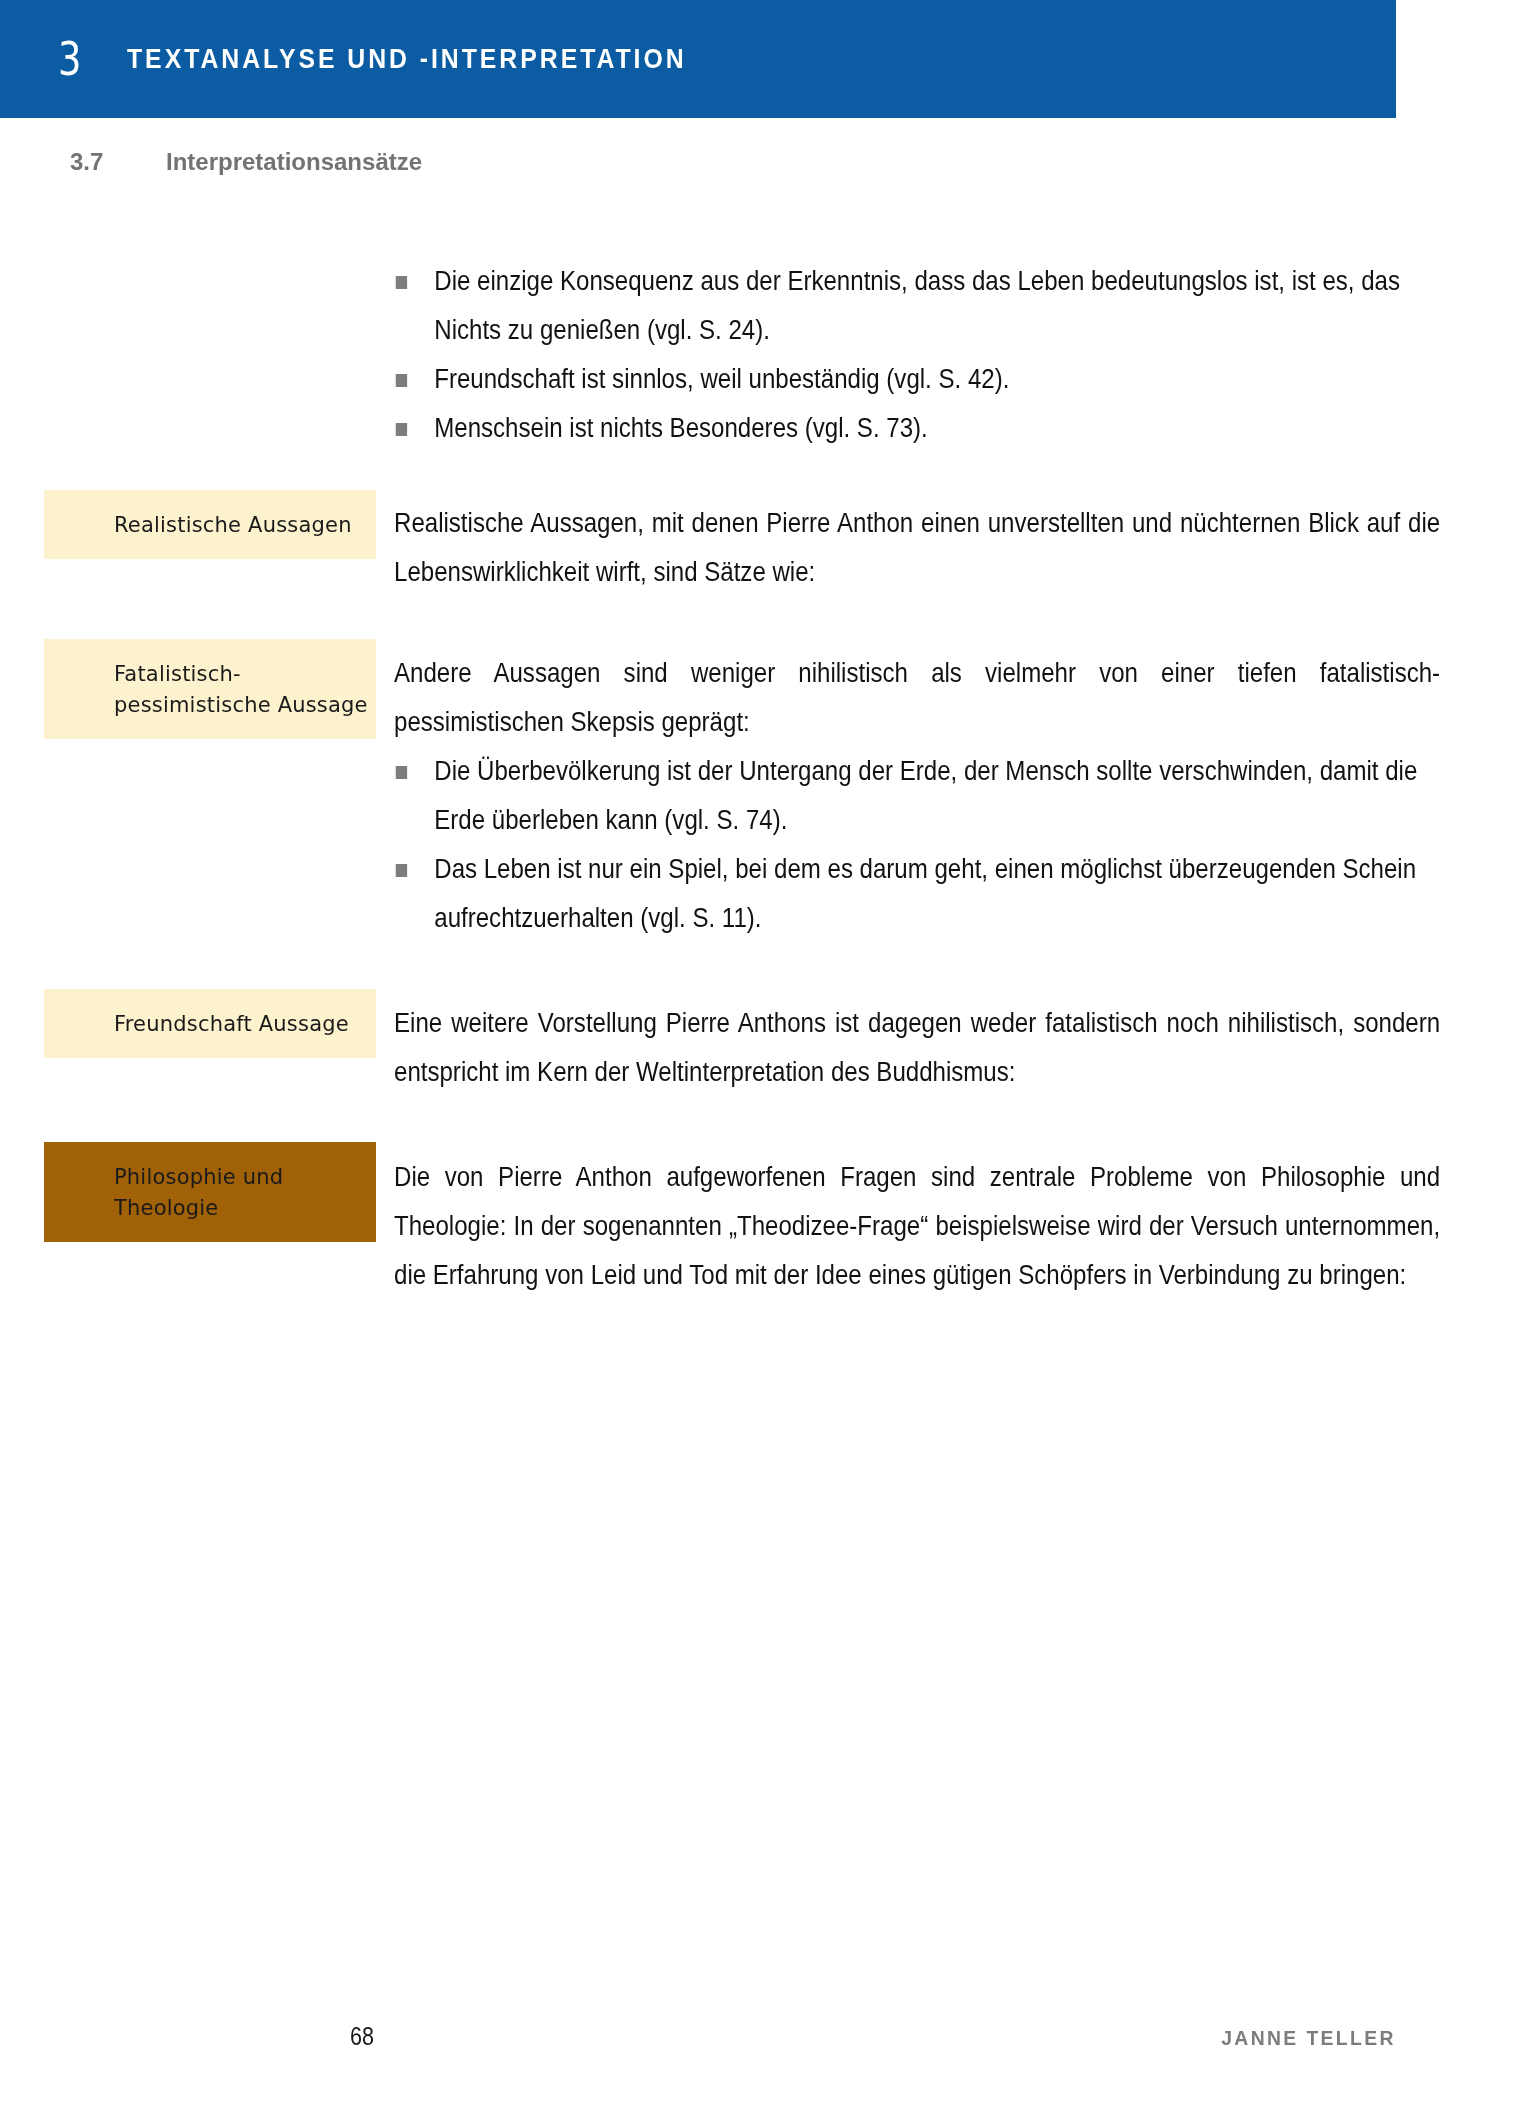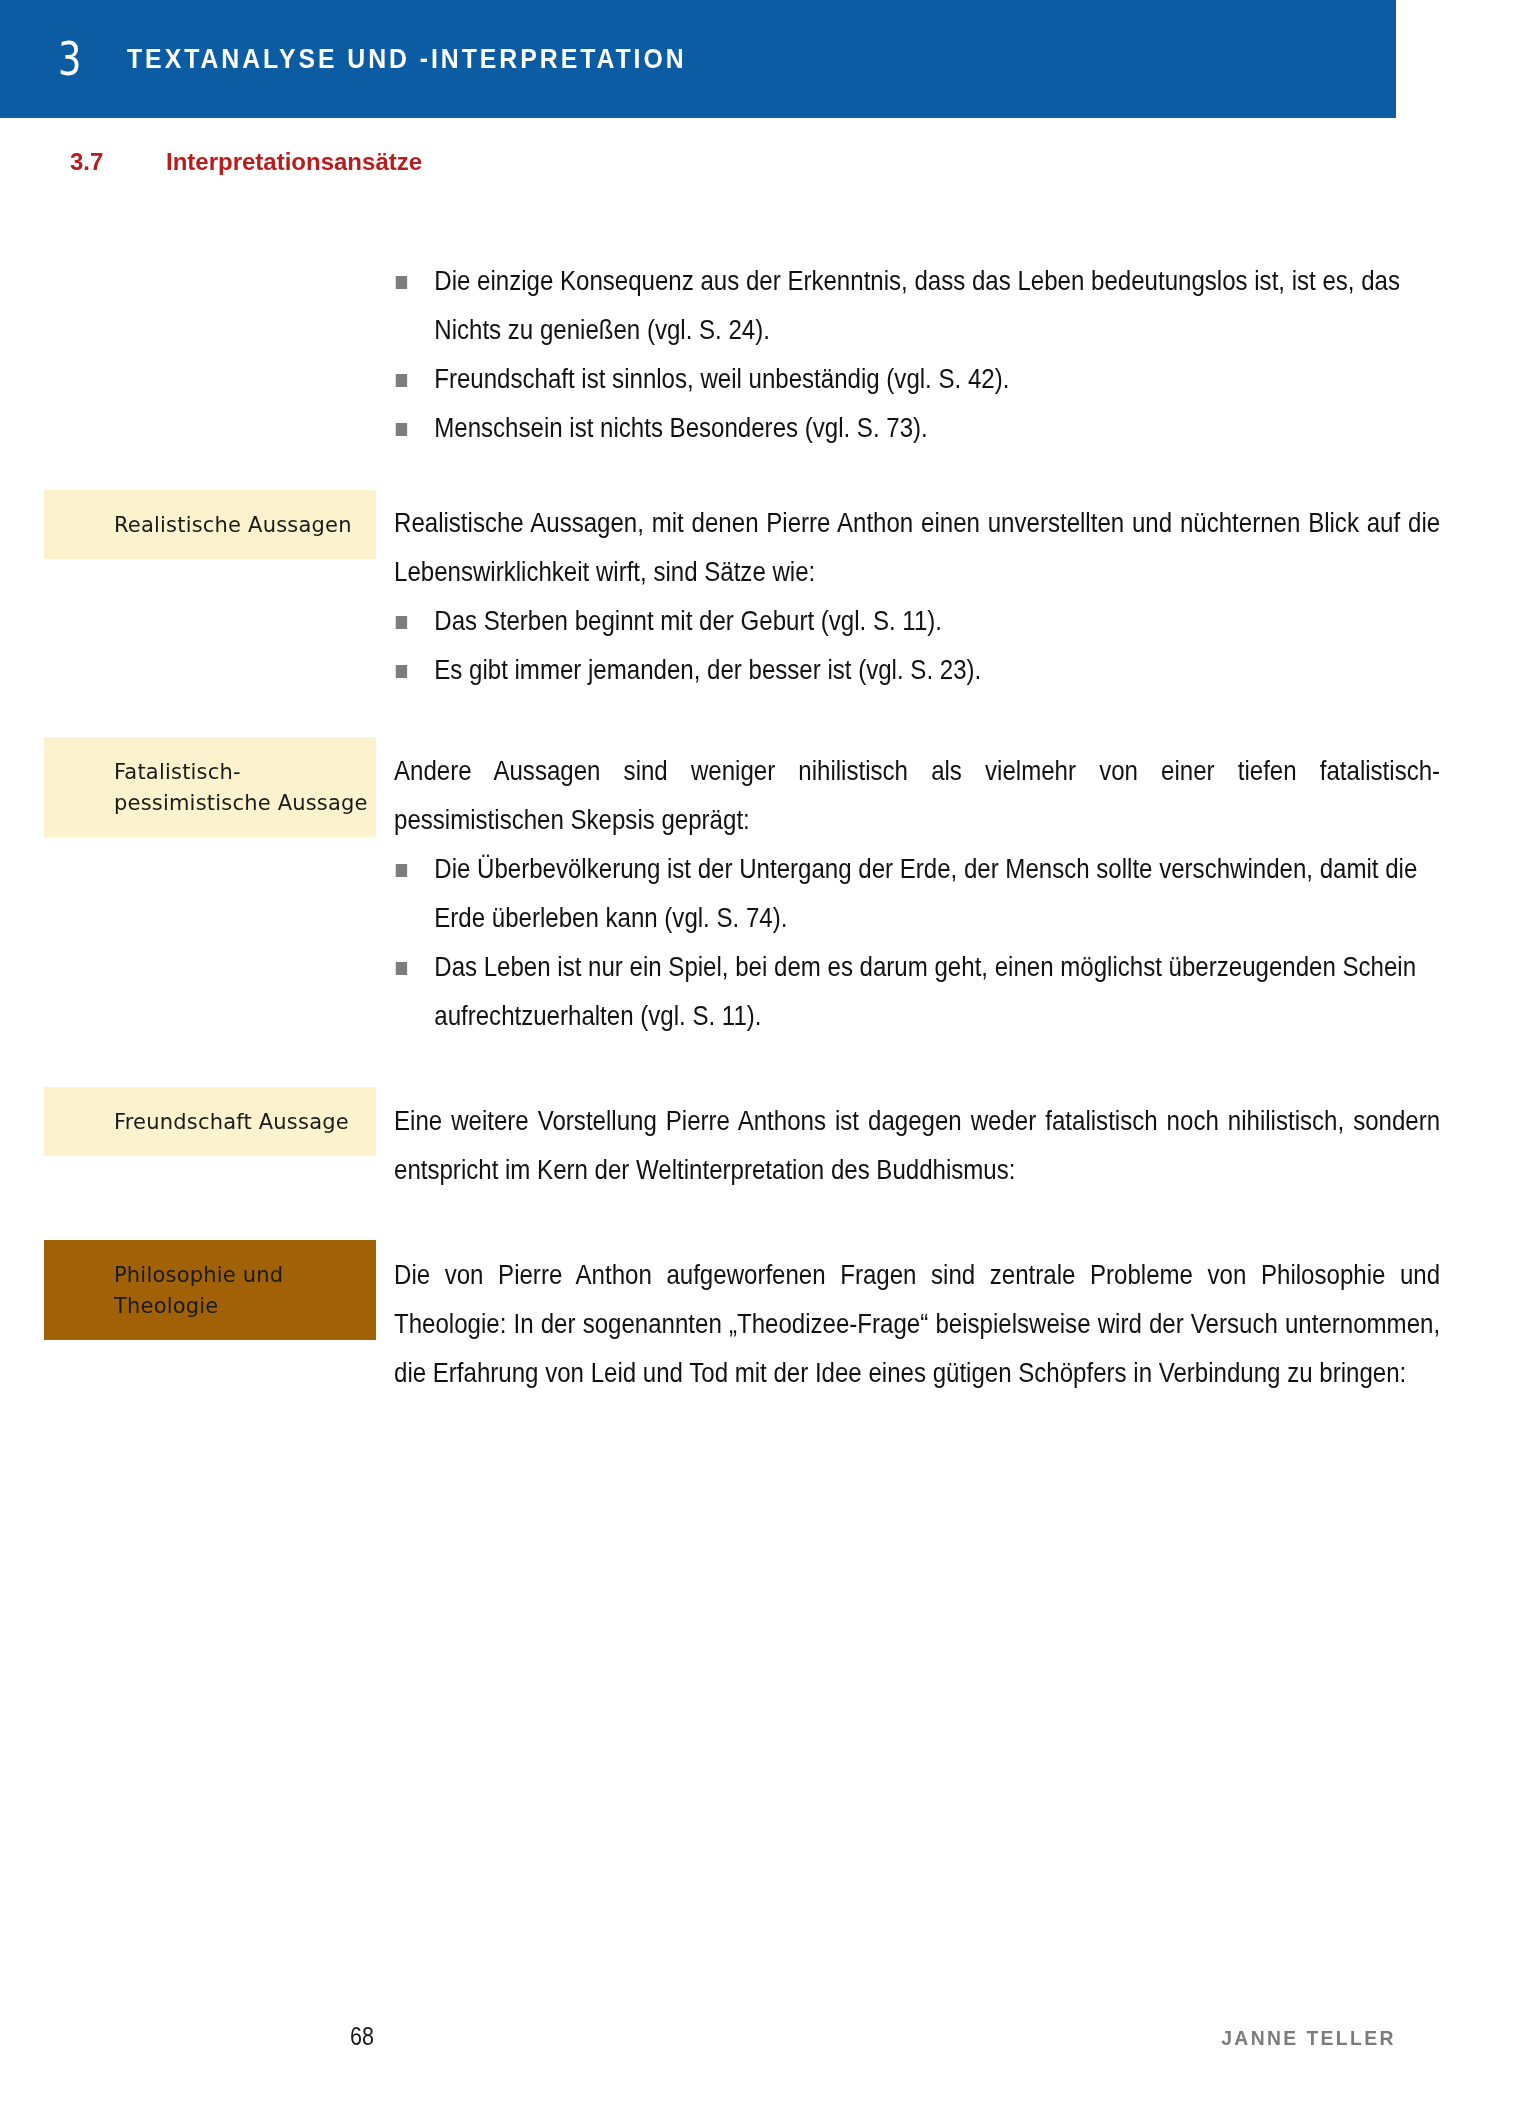--- a/index.html
+++ b/index.html
@@ -48,21 +48,21 @@
     white-space: nowrap;
   }
 
   
   .section-heading {
     position: absolute;
     left: 70px;
     top: 148px;
     font-size: 24px;
     font-weight: bold;
-    color: #b91c1c;
+    color: #737373;
     display: flex;
     white-space: nowrap;
   }
   .section-number { width: 96px; display: inline-block; }
   .section-name { display: inline-block; }
 
   
   .content {
     position: absolute;
     left: 0;
@@ -189,24 +189,20 @@
       </ul>
     </div>
   </div>
 
   <div style="height:46px"></div>
 
   <div class="row">
     <div class="margin-note" style="top: -8px; background: rgb(252, 242, 205);">Realistische Aussagen</div>
     <div class="textcol">
       <p class="para">Realistische Aussagen, mit denen Pierre Anthon einen unverstellten und nüchternen Blick auf die Lebenswirklichkeit wirft, sind Sätze wie:</p>
-      <ul class="blist">
-        <li><span class="sq" style="background: rgb(125, 125, 125);"></span><span>Das Sterben beginnt mit der Geburt (vgl. S. 11).</span></li>
-        <li><span class="sq" style="background: rgb(125, 125, 125);"></span><span>Es gibt immer jemanden, der besser ist (vgl. S. 23).</span></li>
-      </ul>
     </div>
   </div>
 
   <div style="height:52px"></div>
 
   <div class="row">
     <div class="margin-note" style="top: -9px; background: rgb(252, 242, 205);">Fatalistisch-pessimistische Aussage</div>
     <div class="textcol">
       <p class="para">Andere Aussagen sind weniger nihilistisch als vielmehr von einer tiefen fatalistisch-pessimistischen Skepsis geprägt:</p>
       <ul class="blist">

